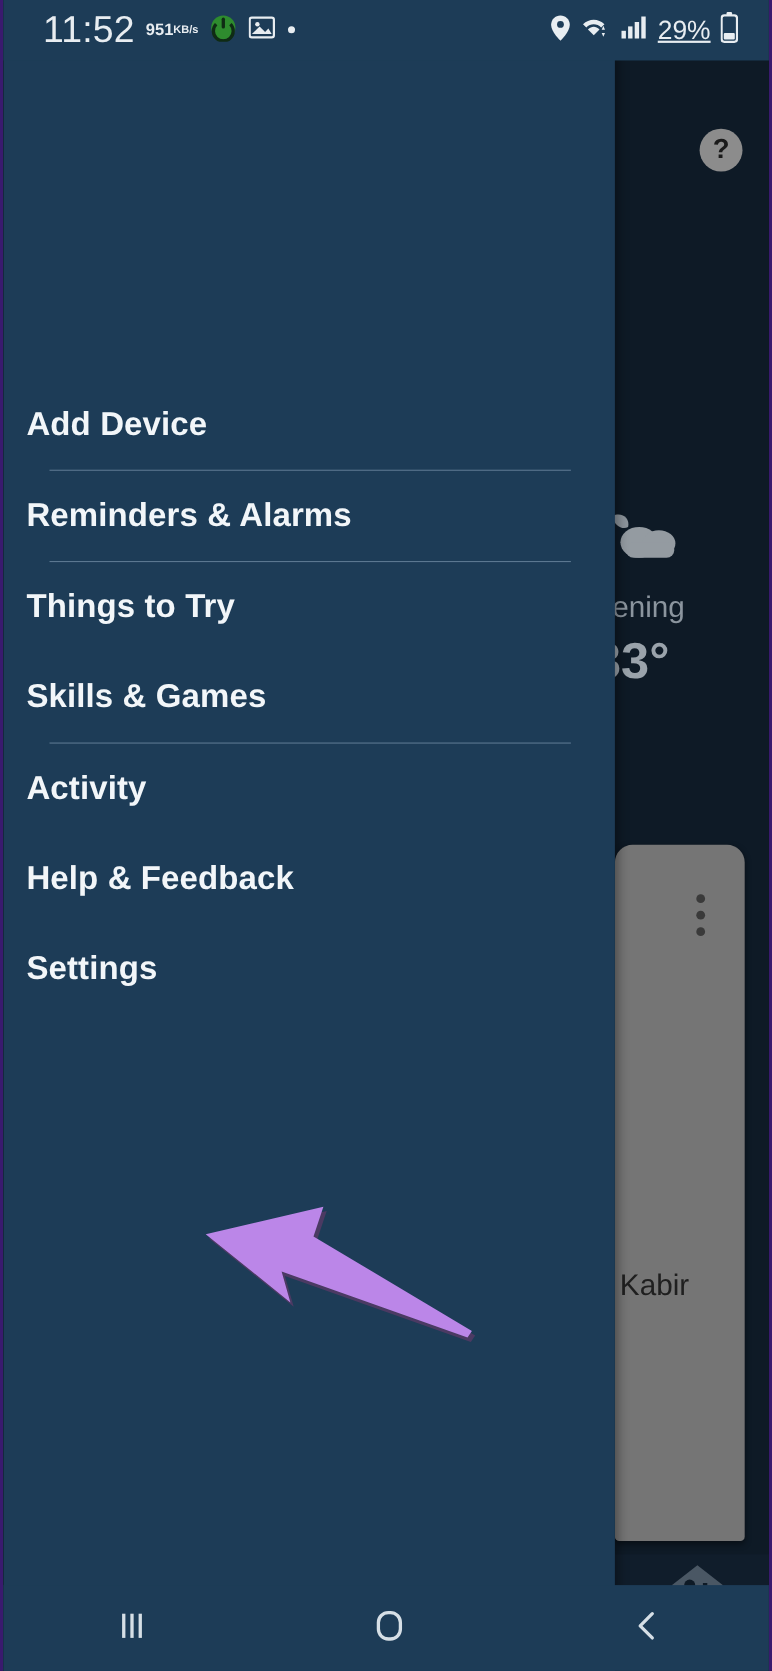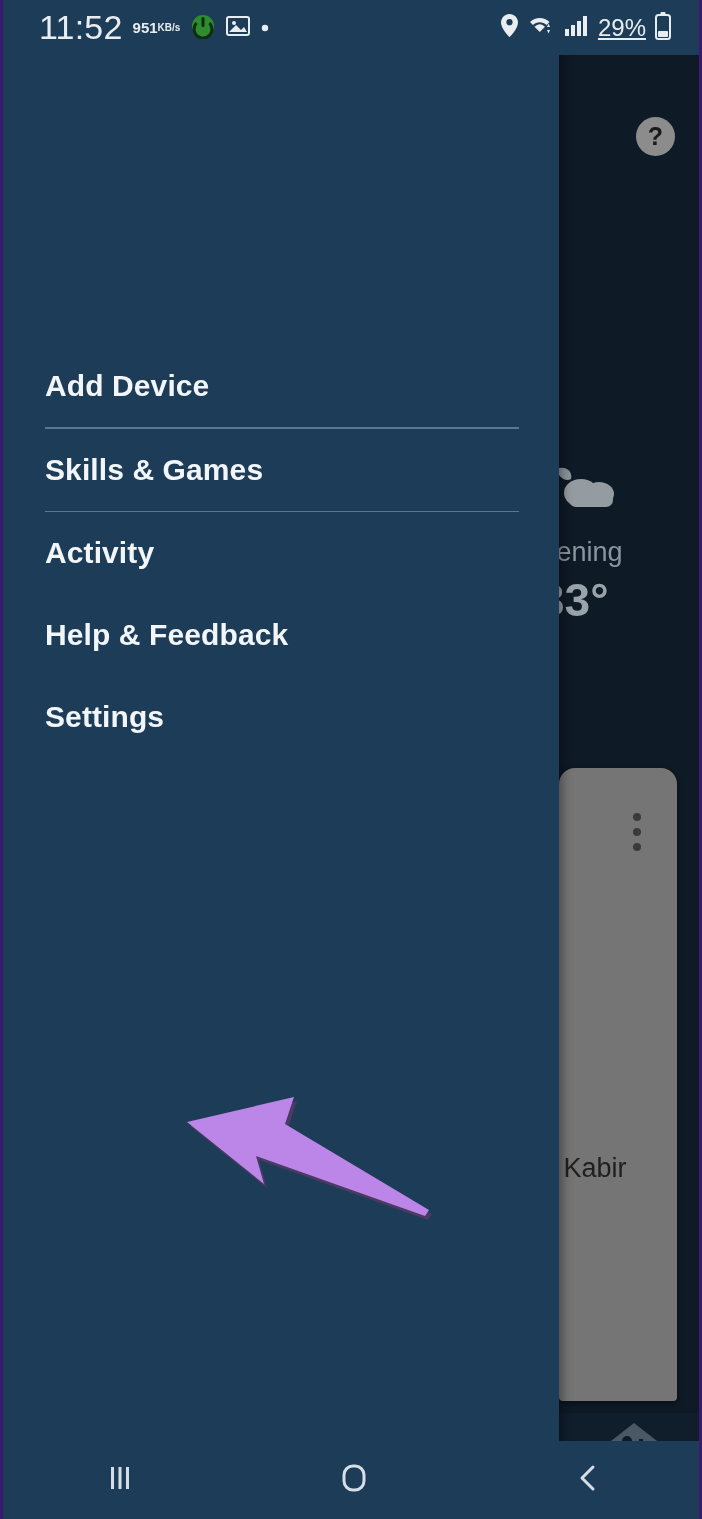--- a/index.html
+++ b/index.html
@@ -165,21 +165,21 @@
   }
   #menu {
     position: absolute;
     left: 0; top: 345px;
     width: 556px;
   }
   .menu-item {
     height: 82px;
     display: flex;
     align-items: center;
-    padding-left: 42px;
+    padding-left: 21px;
     box-sizing: border-box;
   }
   .menu-item .txt {
     font-size: 30px;
     font-weight: bold;
     color: #f2f6f9;
     letter-spacing: .1px;
   }
   .divider {
     height: 1px;
@@ -263,24 +263,30 @@
 
   <div id="drawer">
     <div id="menu">
 
       <div class="menu-item">
         <span class="txt">Add Device</span>
       </div>
       <div class="divider"></div>
 
 
+      <div class="menu-item">
+        <span class="txt">Reminders &amp; Alarms</span>
+      </div>
 
 
       <div class="divider"></div>
 
+      <div class="menu-item">
+        <span class="txt">Things to Try</span>
+      </div>
 
       <div class="menu-item">
         <span class="txt">Skills &amp; Games</span>
       </div>
       <div class="divider"></div>
 
       <div class="menu-item">
         <span class="txt">Activity</span>
       </div>
 

